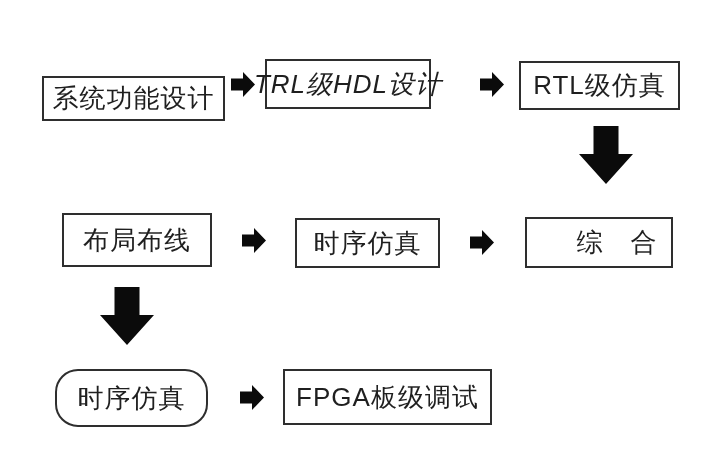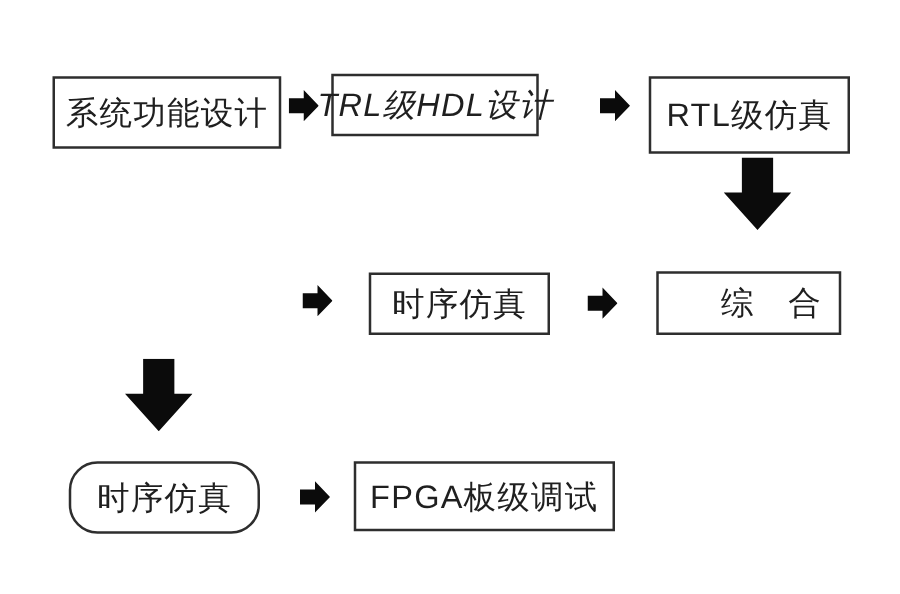--- a/index.html
+++ b/index.html
@@ -29,23 +29,23 @@
     white-space: pre;
   }
   .arrow {
     position: absolute;
     line-height: 0;
   }
   .arrow svg polygon {
     fill: var(--arrow, #0b0b0b);
   }
   
-  .n-system    { left: 42px;  top: 61px;  width: 183px; height: 58px; }
+  .n-system    { left: 42px;  top: 76px;  width: 183px; height: 45px; }
   .n-trlhdl    { left: 265px; top: 59px;  width: 166px; height: 50px; font-style: italic; }
-  .n-rtlsim    { left: 519px; top: 61px;  width: 161px; height: 62px; }
+  .n-rtlsim    { left: 519px; top: 61px;  width: 161px; height: 49px; }
   .n-placeroute{ left: 62px;  top: 213px; width: 150px; height: 54px; }
   .n-gatesim   { left: 295px; top: 218px; width: 145px; height: 50px; }
   .n-synthesis { left: 525px; top: 217px; width: 148px; height: 51px; padding-left: 36px; }
   .n-timingsim { left: 55px;  top: 369px; width: 153px; height: 58px; border-radius: 23px; }
   .n-fpgadebug { left: 283px; top: 369px; width: 209px; height: 56px; }
   
   .a-1 { left: 231px; top: 71px; }
   .a-2 { left: 480px; top: 71px; }
   .a-3 { left: 242px; top: 227px; }
   .a-4 { left: 470px; top: 229px; }
@@ -75,20 +75,21 @@
   </span>
 
   <div class="node n-rtlsim">RTL级仿真</div>
 
   <span class="arrow d-1">
     <svg width="54" height="58" viewBox="0 0 54 58">
         <polygon points="14.5,0 39.5,0 39.5,28 54,28 27,58 0,28 14.5,28"></polygon>
       </svg>
   </span>
 
+  <div class="node n-placeroute">布局布线</div>
 
   <span class="arrow a-3">
     <svg width="24" height="27" viewBox="0 0 24 27">
         <polygon points="0,7.5 12,7.5 12,1 24,13.5 12,26 12,19.5 0,19.5"></polygon>
       </svg>
   </span>
 
   <div class="node n-gatesim">时序仿真</div>
 
   <span class="arrow a-4">

